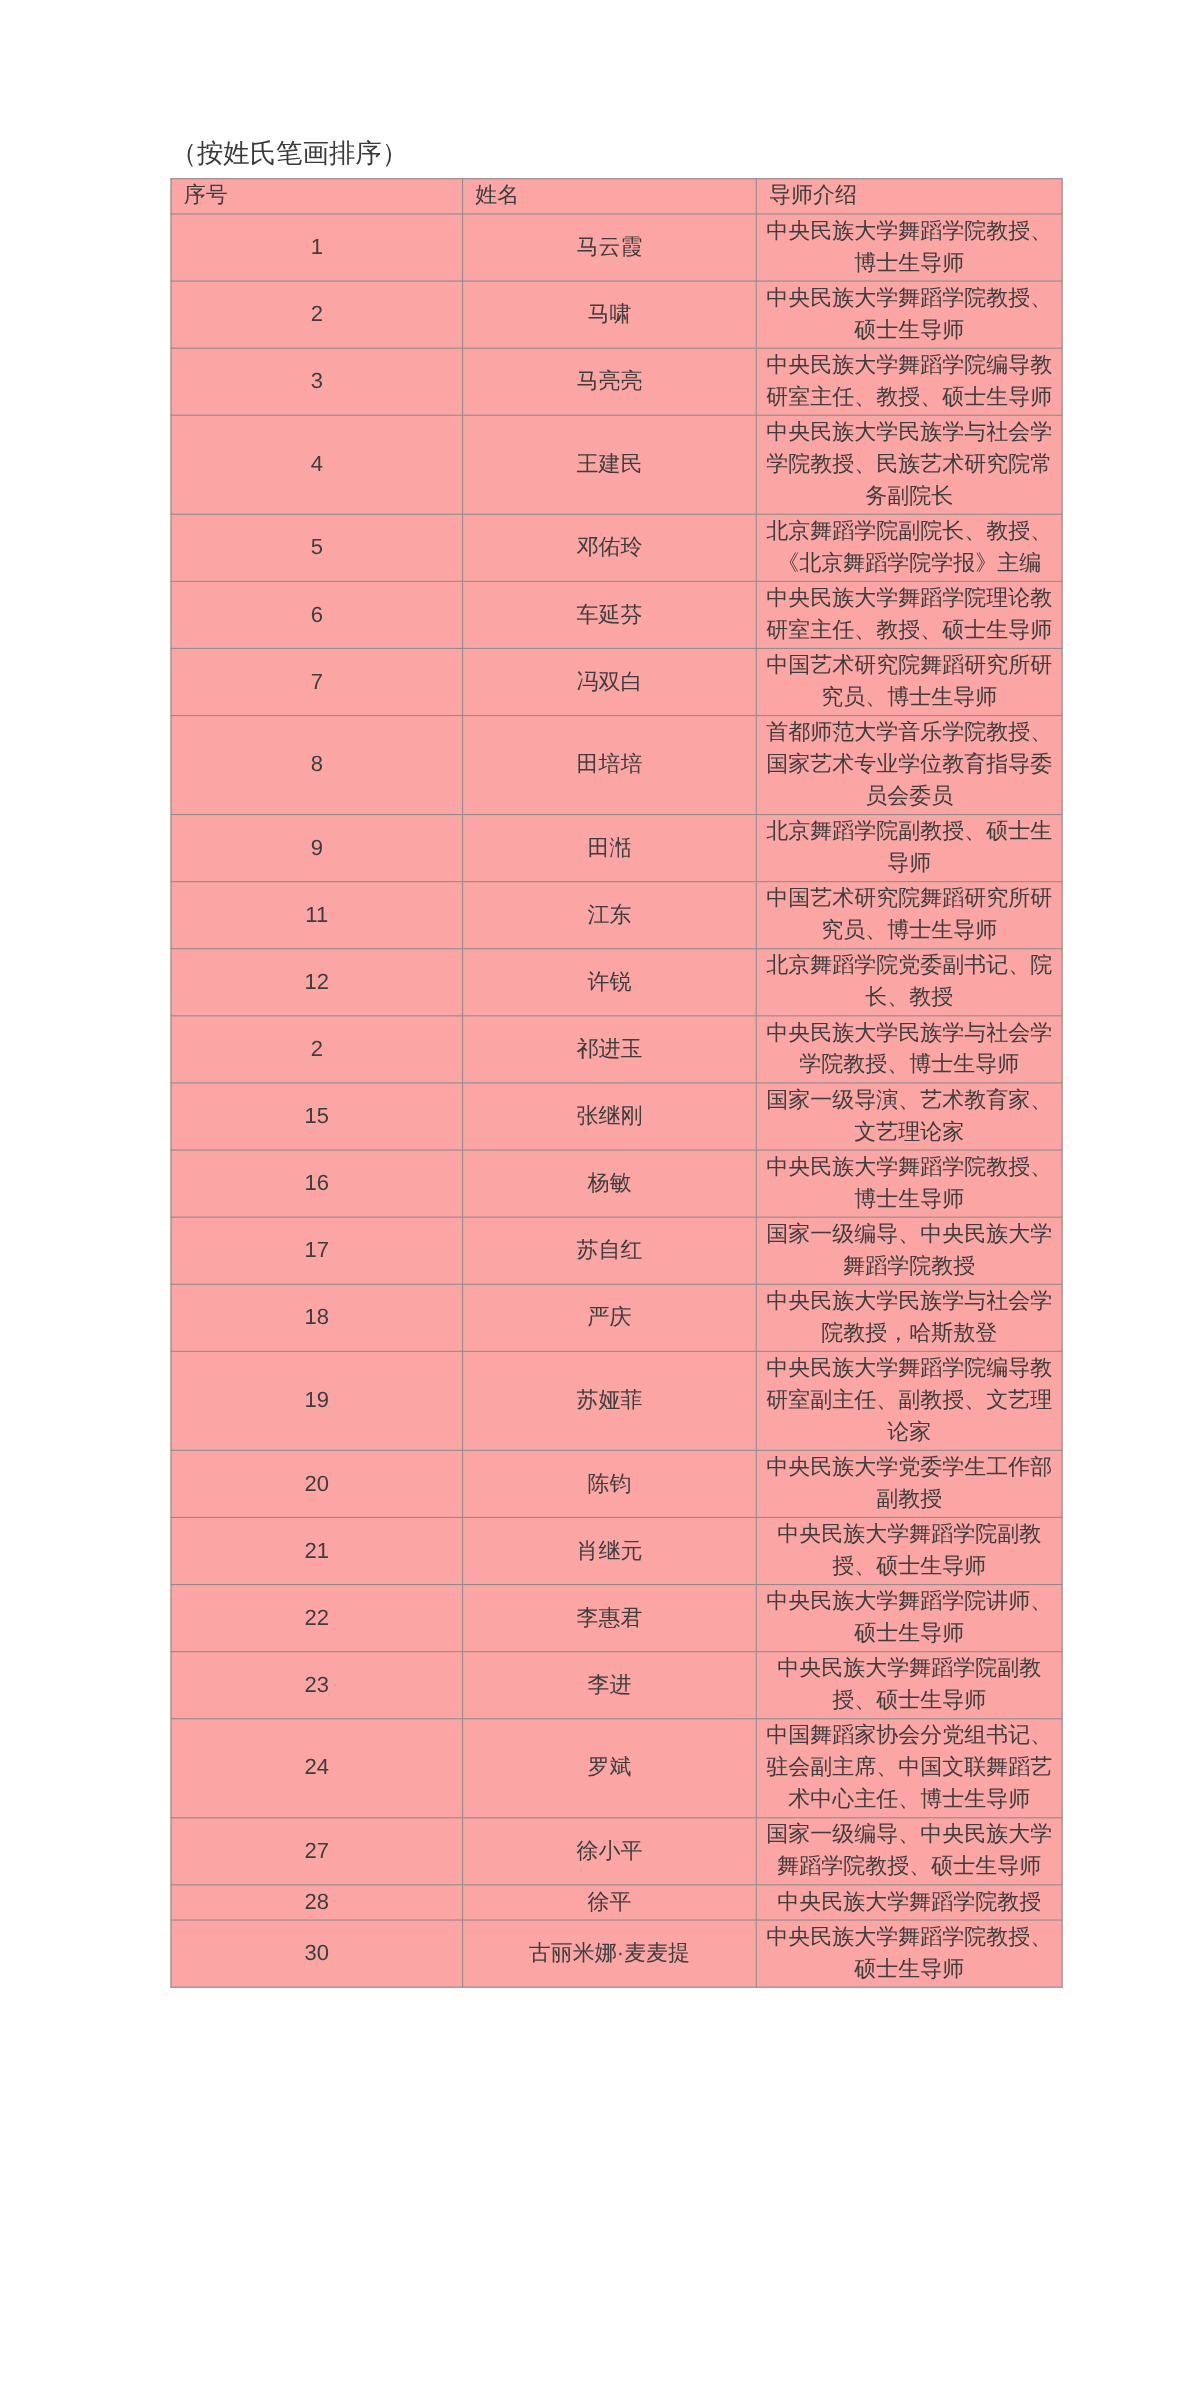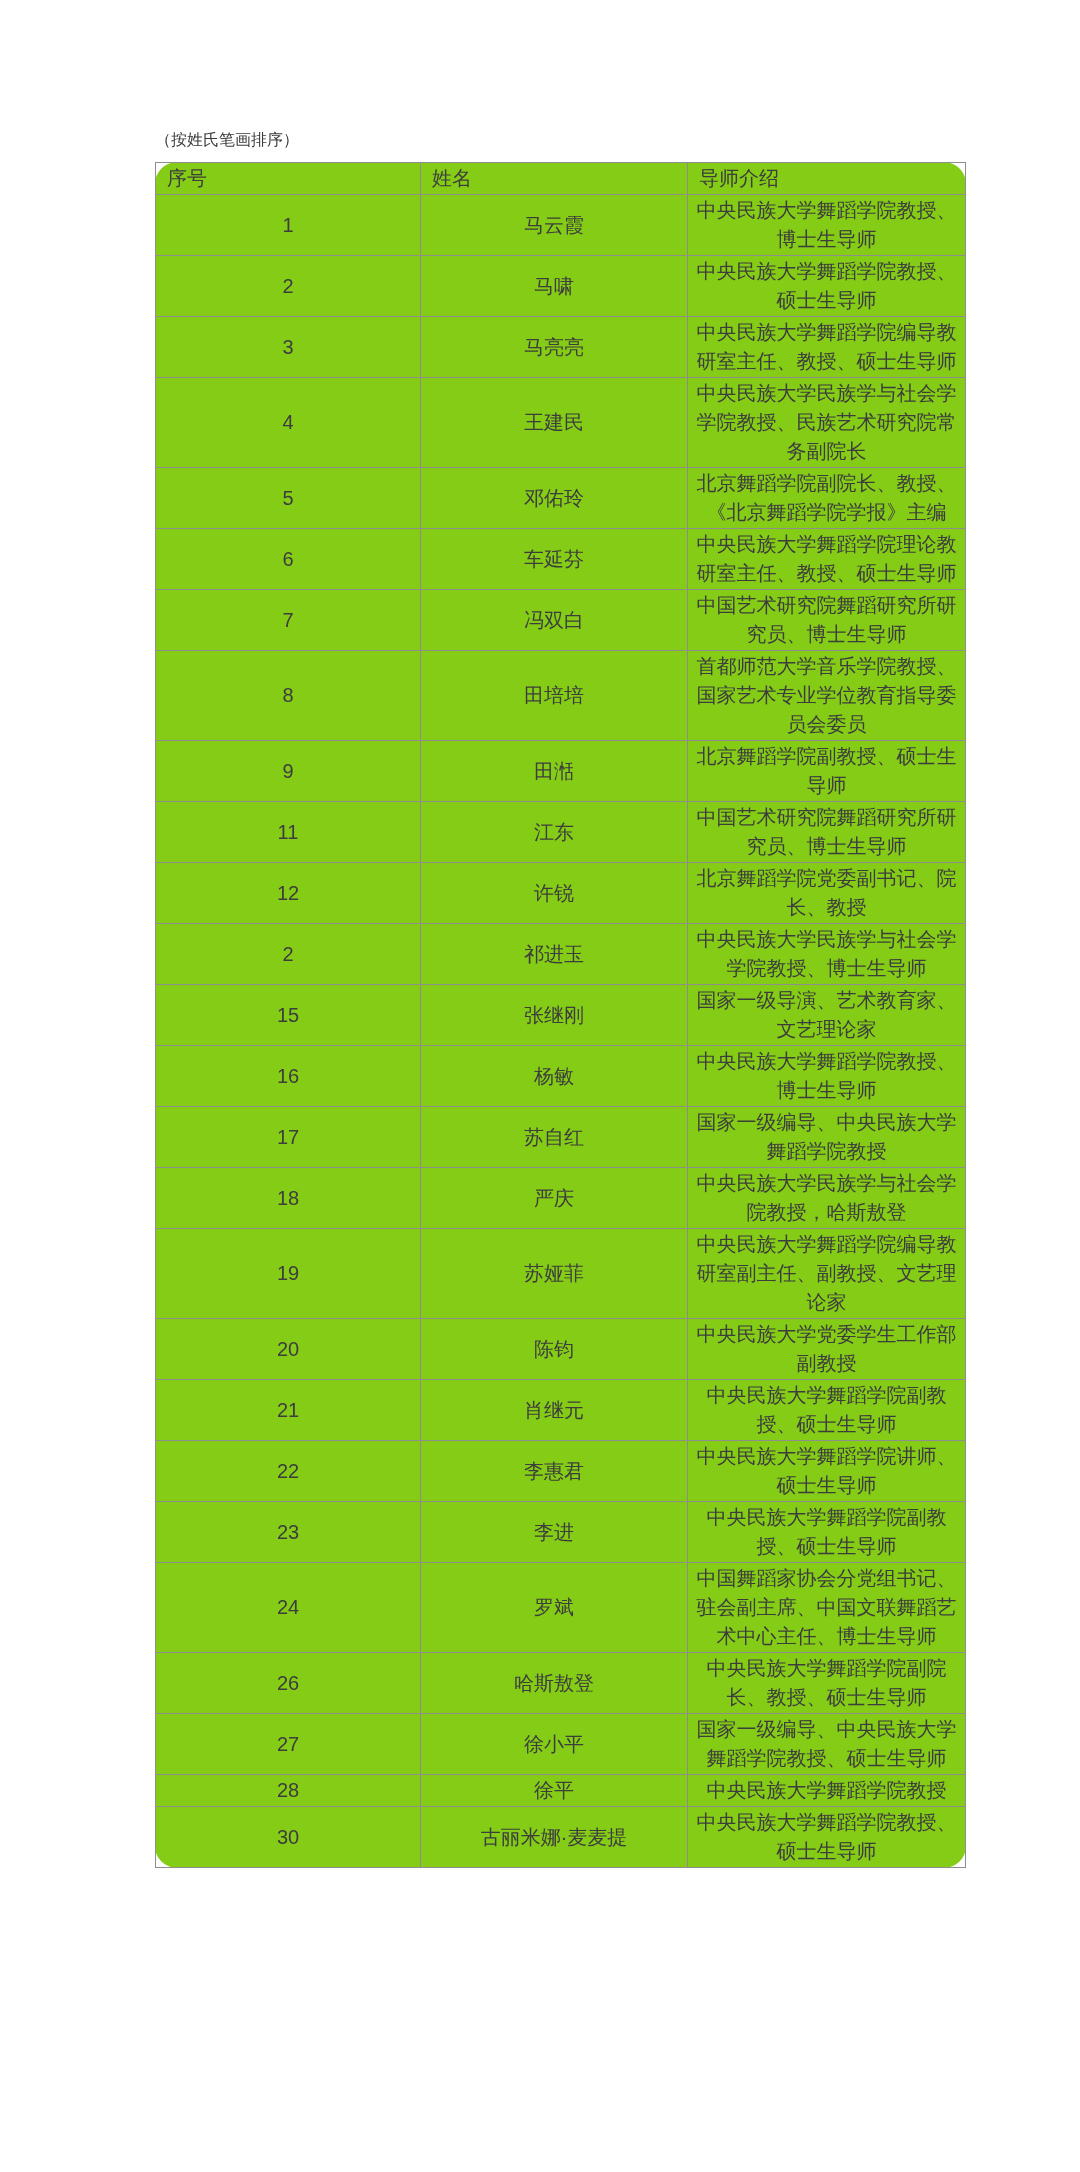--- a/index.html
+++ b/index.html
@@ -13,31 +13,30 @@
     position: relative;
     font-family: "Liberation Sans", sans-serif;
     color: #3d3d3d;
   }
   .content {
     position: absolute;
     left: 155px;
     top: 127px;
   }
   .note {
-    font-size: 16px;
+    font-size: 24px;
     line-height: 26px;
     margin: 0 0 9px 0;
     color: #3a3a3a;
   }
   table.roster {
     border-collapse: collapse;
     table-layout: fixed;
     width: 810px;
-    background: #84cc16;
-    border-radius: 22px;
+    background: #fca5a5;
   }
   col.c-no   { width: 265px; }
   col.c-name { width: 267px; }
   col.c-intro{ width: 278px; }
   th, td {
     border: 1px solid #8e8e8e;
     font-size: 20px;
     line-height: 29px;
     font-weight: normal;
     padding: 1px 8px;
@@ -202,25 +201,20 @@
     <td class="intro">中央民族大学舞蹈学院副教授、硕士生导师</td>
   </tr>
 
   <tr>
     <td class="num">24</td>
     <td class="name">罗斌</td>
     <td class="intro">中国舞蹈家协会分党组书记、驻会副主席、中国文联舞蹈艺术中心主任、博士生导师</td>
   </tr>
 
 
-  <tr>
-    <td class="num">26</td>
-    <td class="name">哈斯敖登</td>
-    <td class="intro">中央民族大学舞蹈学院副院长、教授、硕士生导师</td>
-  </tr>
 
   <tr>
     <td class="num">27</td>
     <td class="name">徐小平</td>
     <td class="intro">国家一级编导、中央民族大学舞蹈学院教授、硕士生导师</td>
   </tr>
 
   <tr>
     <td class="num">28</td>
     <td class="name">徐平</td>

